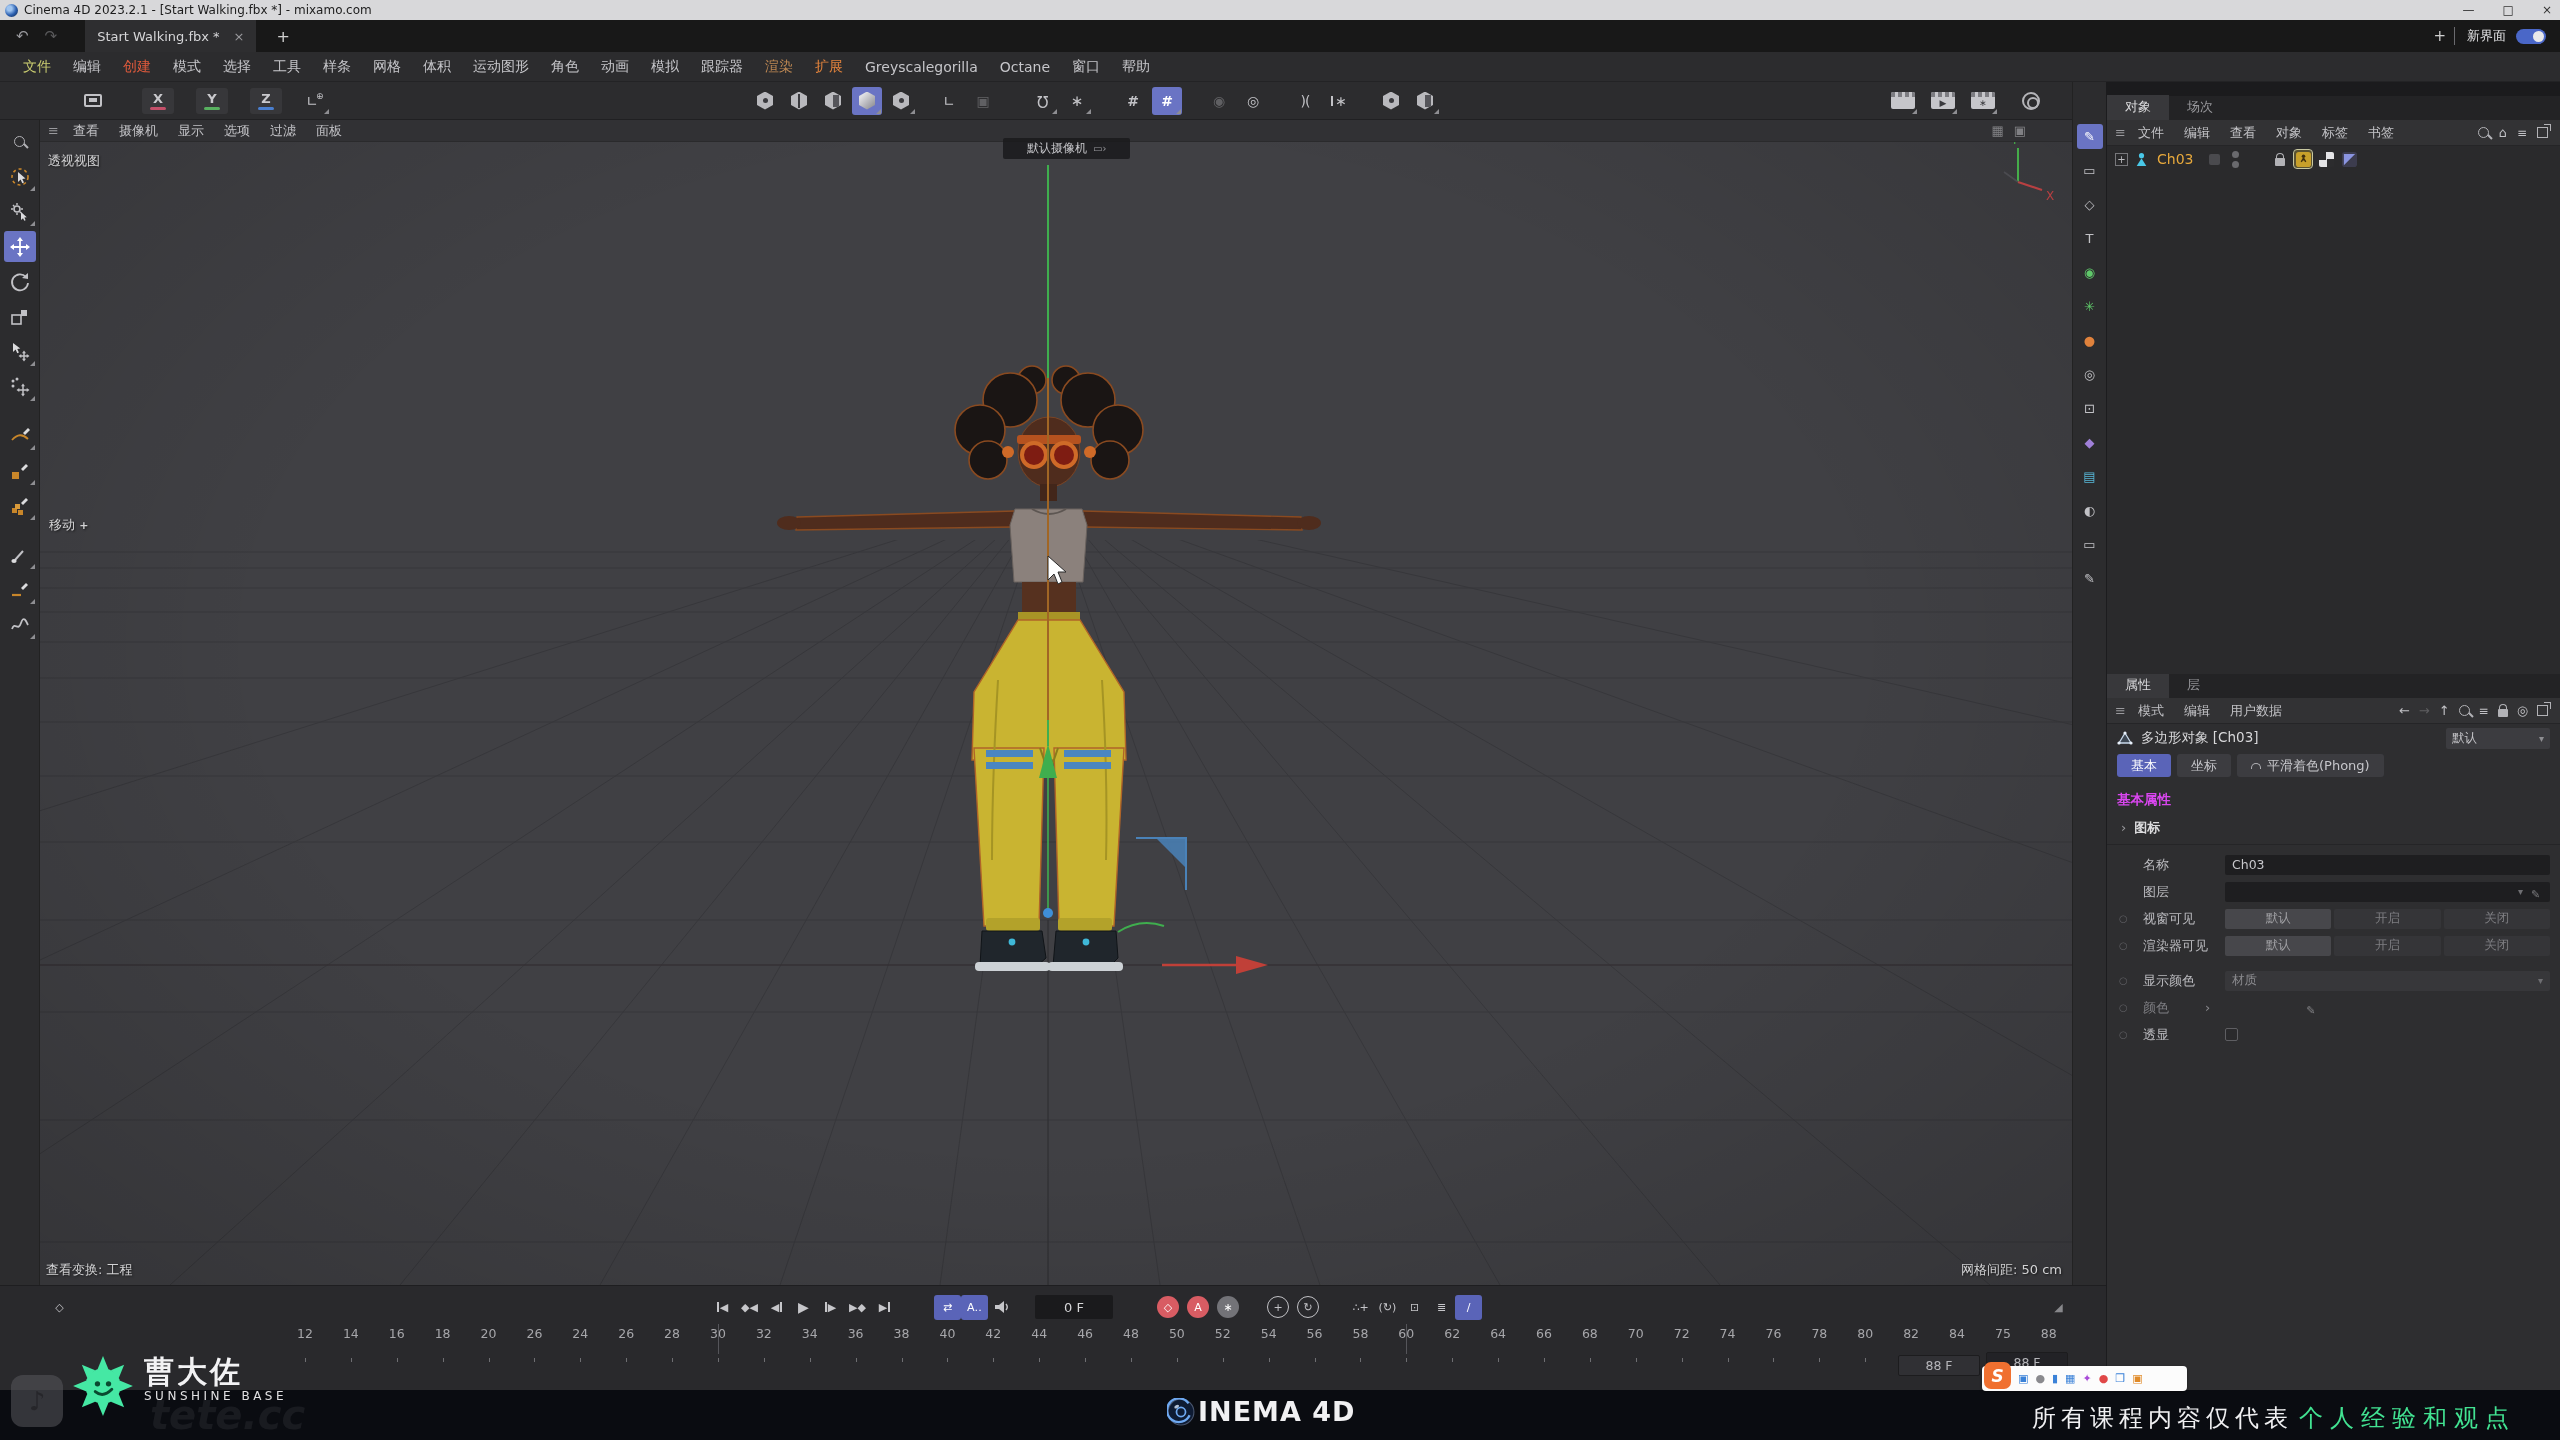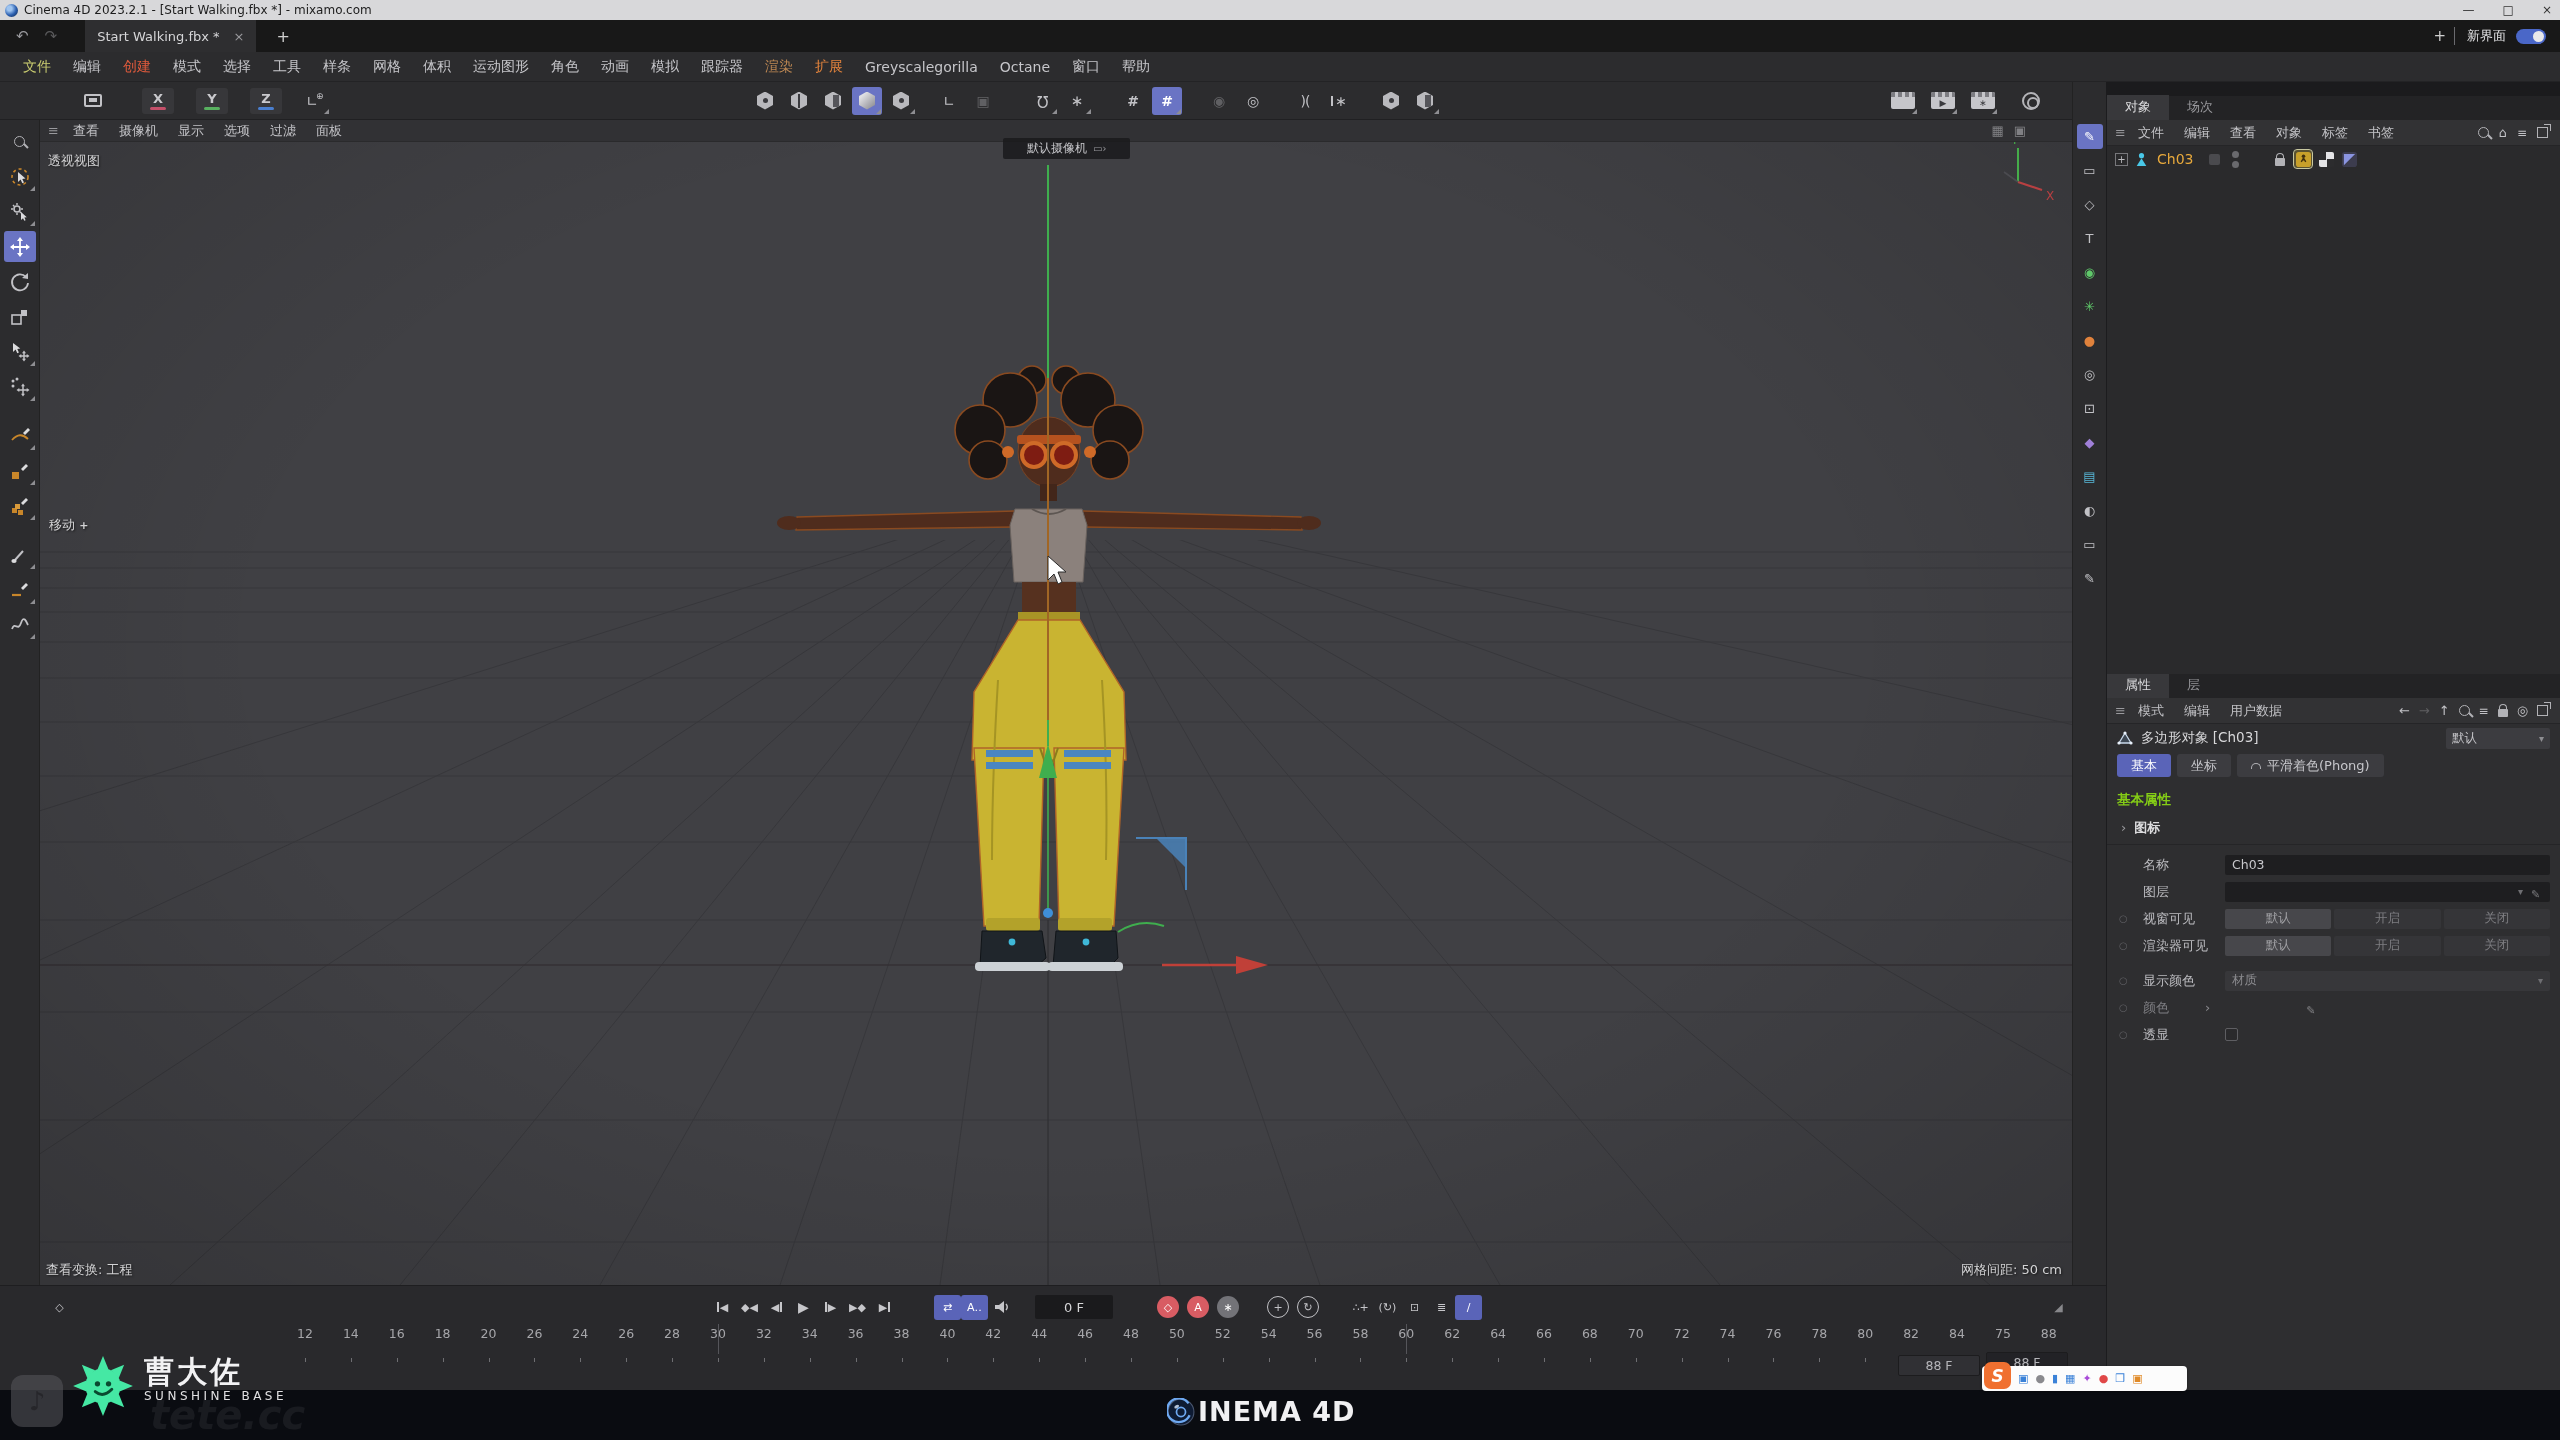--- a/index.html
+++ b/index.html
@@ -134,21 +134,21 @@
   #attrhead { display:flex; align-items:center; height:28px; padding:0 10px; gap:8px;
     color:#d8d8da; font-size:13.5px; }
   #preset { margin-left:auto; width:104px; height:21px; background:#3c3c40; border-radius:2px;
     display:flex; align-items:center; padding:0 6px; color:#c2c2c6; font-size:12.5px; }
   #preset .car { margin-left:auto; font-size:10px; color:#8e8e92; }
   #atabs { display:flex; gap:6px; padding:2px 10px 6px; }
   .abtn { height:23px; padding:0 14px; border-radius:3px; background:#3c3c40; color:#c6c6ca;
     font-size:13px; display:flex; align-items:center; gap:6px; }
   .abtn.active { background:#5a64b8; color:#fff; }
   .phicon { width:10px; height:6px; border:1.5px solid #aeaeb2; border-bottom:none; border-radius:6px 6px 0 0; }
-  .section { color:#84cc16; font-weight:bold; font-size:13.5px; padding:8px 10px 4px; }
+  .section { color:#d946ef; font-weight:bold; font-size:13.5px; padding:8px 10px 4px; }
   .grouprow { color:#dcdcde; font-weight:bold; font-size:13px; padding:6px 10px 7px 14px;
     border-bottom:1px solid #252527; }
   .grouprow .chev { color:#9a9a9e; margin-right:8px; font-weight:normal; }
   .prow { display:flex; align-items:center; height:27px; padding-left:36px; position:relative;
     font-size:13px; color:#bcbcc0; }
   .prow .pre { position:absolute; left:12px; color:#5e5e62; font-size:10px; }
   .plabel { width:82px; flex:none; }
   .pinput { flex:1; margin-right:10px; height:20px; background:#1e1e20; border-radius:2px;
     color:#c8c8cc; font-size:12.5px; display:flex; align-items:center; padding:0 7px; }
   .pselect { flex:1; margin-right:10px; height:20px; background:#37373a; border-radius:2px;
@@ -899,14 +899,17 @@
   </div>
   <div id="c4dlogo">
     <svg width="28" height="28" viewBox="0 0 26 26">
       <circle cx="13" cy="13" r="12" fill="#0e1b33" stroke="#49566e" stroke-width="1"></circle>
       <path d="M20 5 A11 11 0 1 0 21 16" stroke="#6ea8f0" stroke-width="2.2" fill="none"></path>
       <circle cx="13" cy="13" r="4.2" fill="none" stroke="#6ea8f0" stroke-width="1.6"></circle>
       <ellipse cx="9" cy="8" rx="2.4" ry="1.4" fill="rgba(220,235,255,.8)" transform="rotate(-30 9 8)"></ellipse>
     </svg>
     <span class="txt">INEMA 4D</span>
   </div>
+  <div id="disclaimer">
+    <span class="white">所有课程内容仅代表</span><span class="green">个人经验和观点</span>
+  </div>
 
 </div>
 
 </body></html>

